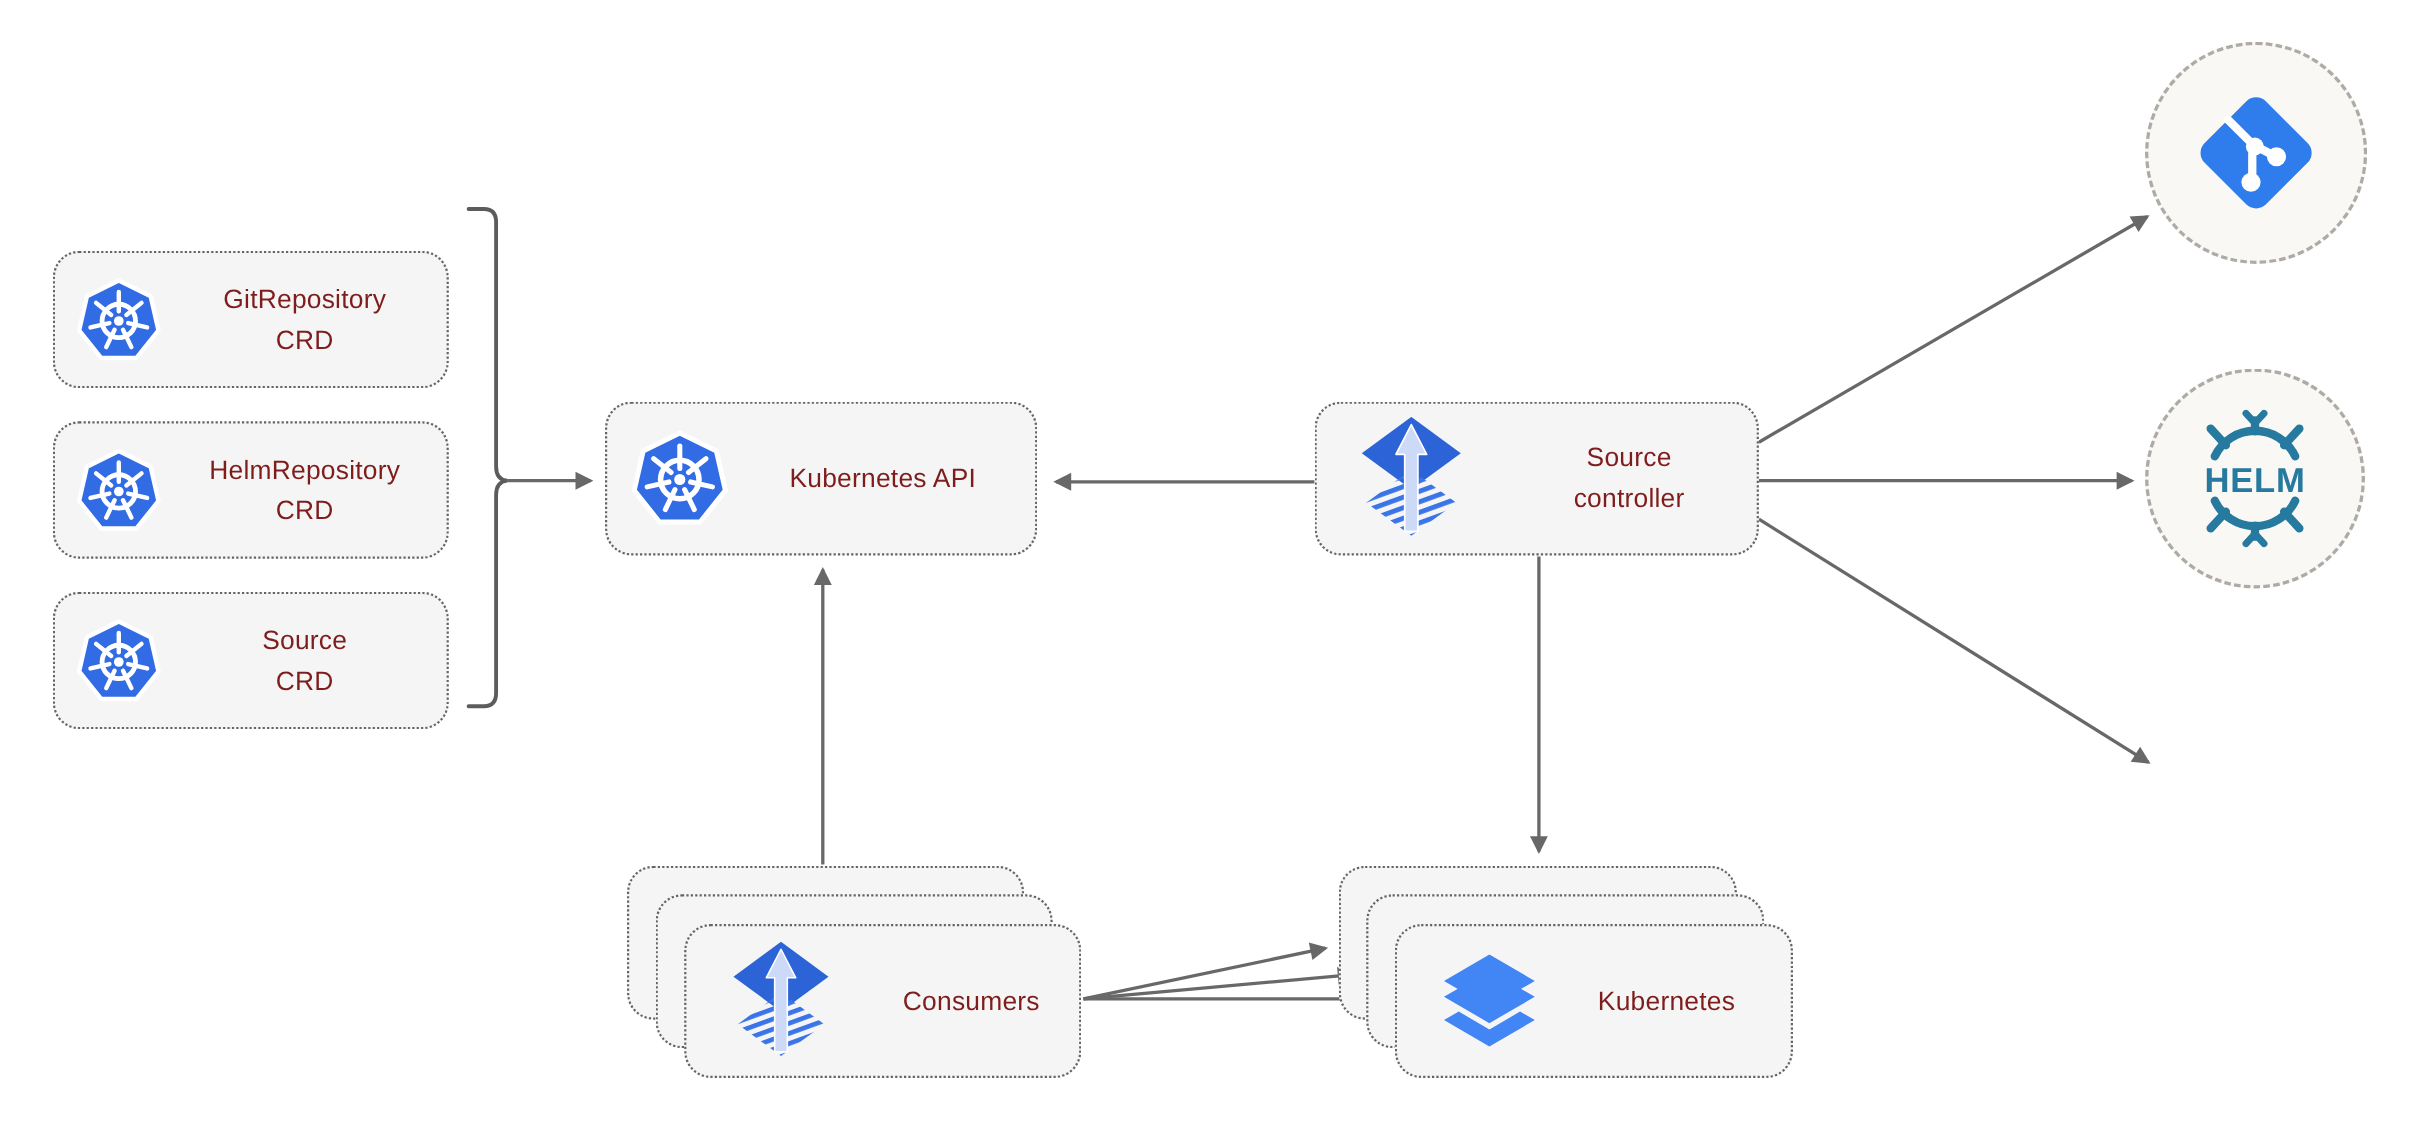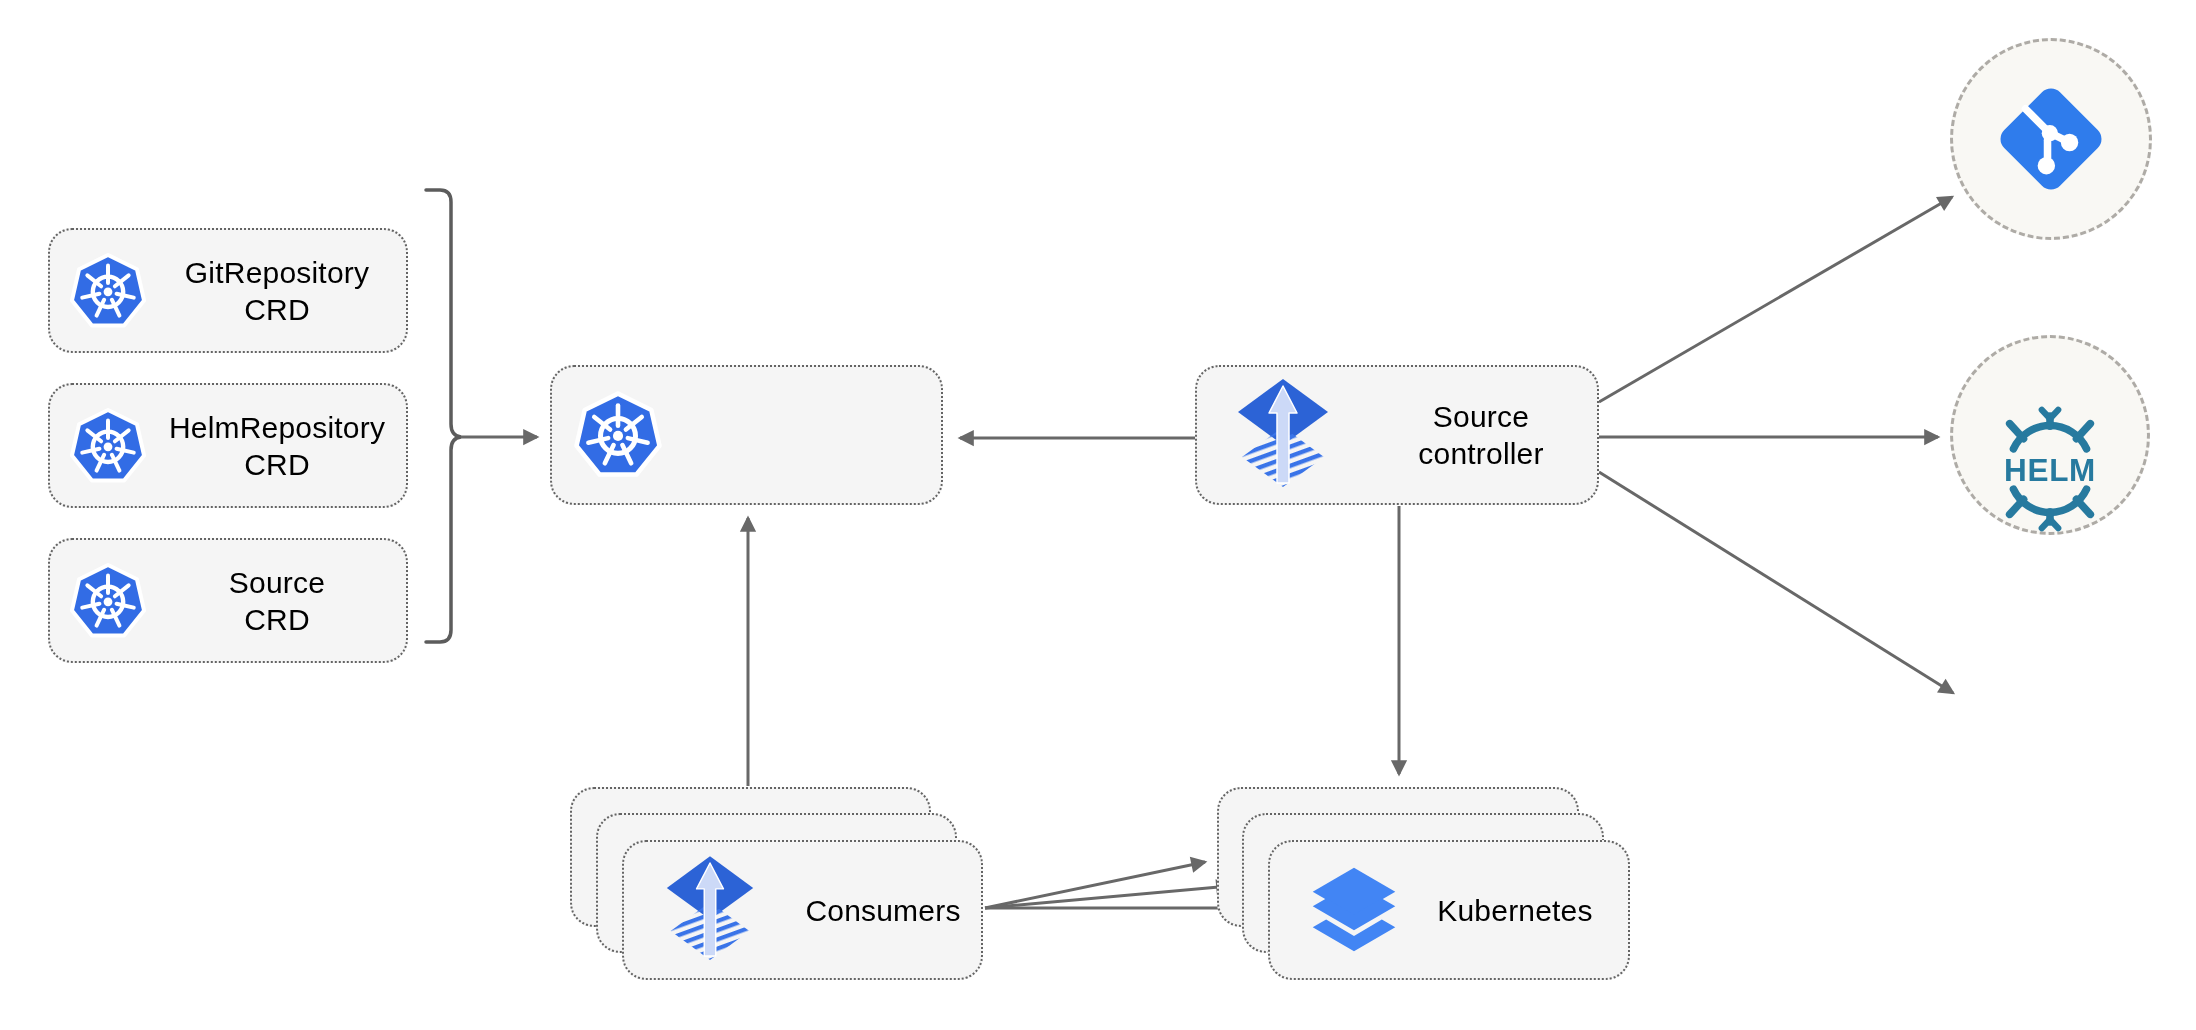--- a/index.html
+++ b/index.html
@@ -7,22 +7,22 @@
     position:relative;width:2196px;height:1030px;background:#ffffff;
     font-family:"Liberation Sans", sans-serif;color:#141414;overflow:hidden;
   }
   .layer{position:absolute;left:0;top:0;width:2196px;height:1030px;}
   .node{
     position:absolute;background:#f5f5f5;border:2px dotted #646464;border-radius:24px;
     display:flex;align-items:center;box-sizing:border-box;
   }
   .node .icon{flex:0 0 auto;display:flex;align-items:center;justify-content:center;}
   .node .label{
-    flex:1 1 auto;text-align:center;font-size:30px;line-height:37px;
-    white-space:pre-line;color:#000000;letter-spacing:0.2px;
+    flex:1 1 auto;text-align:center;font-size:24px;line-height:37px;
+    white-space:pre-line;color:#7f1d1d;letter-spacing:0.2px;
   }
   .stackbox{
     position:absolute;background:#f5f5f5;border:2px dotted #646464;border-radius:24px;
     box-sizing:border-box;
   }
   .circle{
     position:absolute;background:#f9f8f4;border:3px dashed #aeaba6;border-radius:50%;
     display:flex;align-items:center;justify-content:center;box-sizing:border-box;
   }
   svg{display:block;}
@@ -143,20 +143,21 @@
     <div class="label">Source
 CRD</div>
   </div>
 
   <div class="node" style="left:550px;top:365px;width:393px;height:140px;">
     <span class="icon" style="margin-left:20px;">
       <svg width="92" height="92" viewBox="0 0 100 100">
           <use href="#def-k8s"></use>
         </svg>
     </span>
+    <div class="label">Kubernetes API</div>
   </div>
 
   <div class="node" style="left:1195px;top:365px;width:404px;height:140px;gap:32px;">
     <span class="icon" style="margin-left:36px;">
       <svg width="100" height="112" viewBox="0 0 100 112">
           <use href="#def-flux"></use>
         </svg>
     </span>
     <div class="label">Source
 controller</div>
@@ -185,21 +186,21 @@
   </div>
 
   <div class="circle" style="left:1950px;top:38px;width:202px;height:202px;">
     <span>
       <svg width="116" height="116" viewBox="0 0 100 100">
           <use href="#def-git"></use>
         </svg>
     </span>
   </div>
 
-  <div class="circle" style="left:1950px;top:335px;width:200px;height:200px;align-items:flex-end;">
+  <div class="circle" style="left:1950px;top:335px;width:200px;height:200px;">
     <span>
       <svg width="126" height="126" viewBox="0 0 100 100">
         <use href="#def-helm"></use>
         <text x="50" y="59.5" text-anchor="middle" font-family="Liberation Sans, sans-serif" font-size="25" font-weight="bold" letter-spacing="0.5" fill="#277A9F">HELM</text>
       </svg>
     </span>
   </div>
 
 
 </div>

